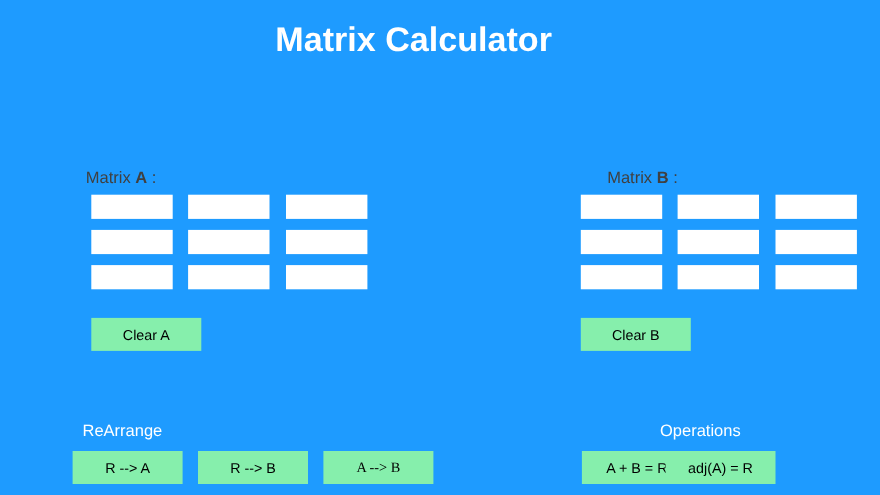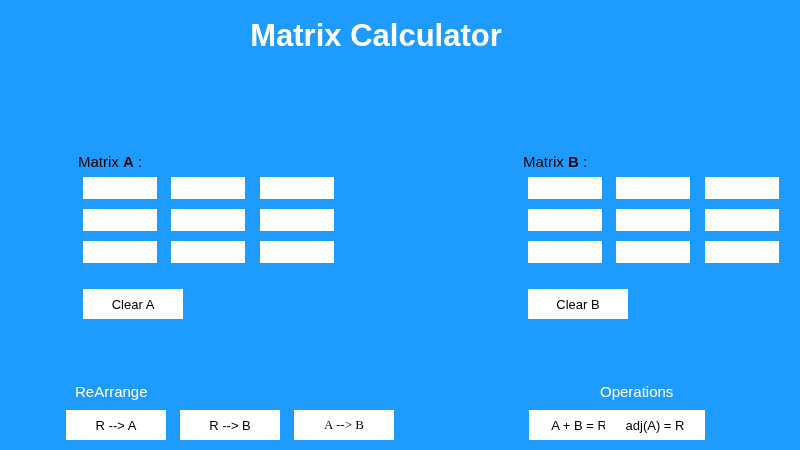--- a/index.html
+++ b/index.html
@@ -7,30 +7,30 @@
     width: 800px; height: 450px; overflow: hidden;
     background: #1e9bff;
     font-family: "Liberation Sans", sans-serif;
     position: relative;
   }
   .title {
     position: absolute; left: 0; top: 18px; width: 752px;
     text-align: center; color: #fff; font-weight: bold; font-size: 31px;
   }
   .mlabel {
-    position: absolute; color: #000000; font-size: 15px; top: 153px;
+    position: absolute; color: #404040; font-size: 15px; top: 153px;
   }
   .mlabel b { font-weight: bold; }
   .cell {
     position: absolute; width: 74px; height: 22px; background: #fff;
     border: none; padding: 0; margin: 0; outline: none;
     font-family: "Liberation Sans", sans-serif; font-size: 13px;
   }
   .btn {
-    position: absolute; background: #ffffff; border: none;
+    position: absolute; background: #86efac; border: none;
     width: 100px; height: 30px; font-size: 13px; color: #000;
     font-family: "Liberation Sans", sans-serif;
     display: flex; align-items: center; justify-content: center;
     cursor: pointer;
   }
   .section {
     position: absolute; color: #fff; font-weight: normal; font-size: 15px; top: 383px;
   }
 </style>
 </head>
@@ -45,21 +45,21 @@
 <input class="cell" style="left: 260px; top: 177px;" value="">
 <input class="cell" style="left: 83px; top: 209px;" value="">
 <input class="cell" style="left: 171px; top: 209px;" value="">
 <input class="cell" style="left: 260px; top: 209px;" value="">
 <input class="cell" style="left: 83px; top: 241px;" value="">
 <input class="cell" style="left: 171px; top: 241px;" value="">
 <input class="cell" style="left: 260px; top: 241px;" value="">
 
 <div class="btn" style="left:83px;top:289px;">Clear A</div>
 
-<div class="mlabel" style="left:523px;"><span>Matrix </span><b>B</b><span> :</span></div>
+<div class="mlabel" style="left:552px;"><span>Matrix </span><b>B</b><span> :</span></div>
 
 <input class="cell" style="left: 528px; top: 177px;" value="">
 <input class="cell" style="left: 616px; top: 177px;" value="">
 <input class="cell" style="left: 705px; top: 177px;" value="">
 <input class="cell" style="left: 528px; top: 209px;" value="">
 <input class="cell" style="left: 616px; top: 209px;" value="">
 <input class="cell" style="left: 705px; top: 209px;" value="">
 <input class="cell" style="left: 528px; top: 241px;" value="">
 <input class="cell" style="left: 616px; top: 241px;" value="">
 <input class="cell" style="left: 705px; top: 241px;" value="">

